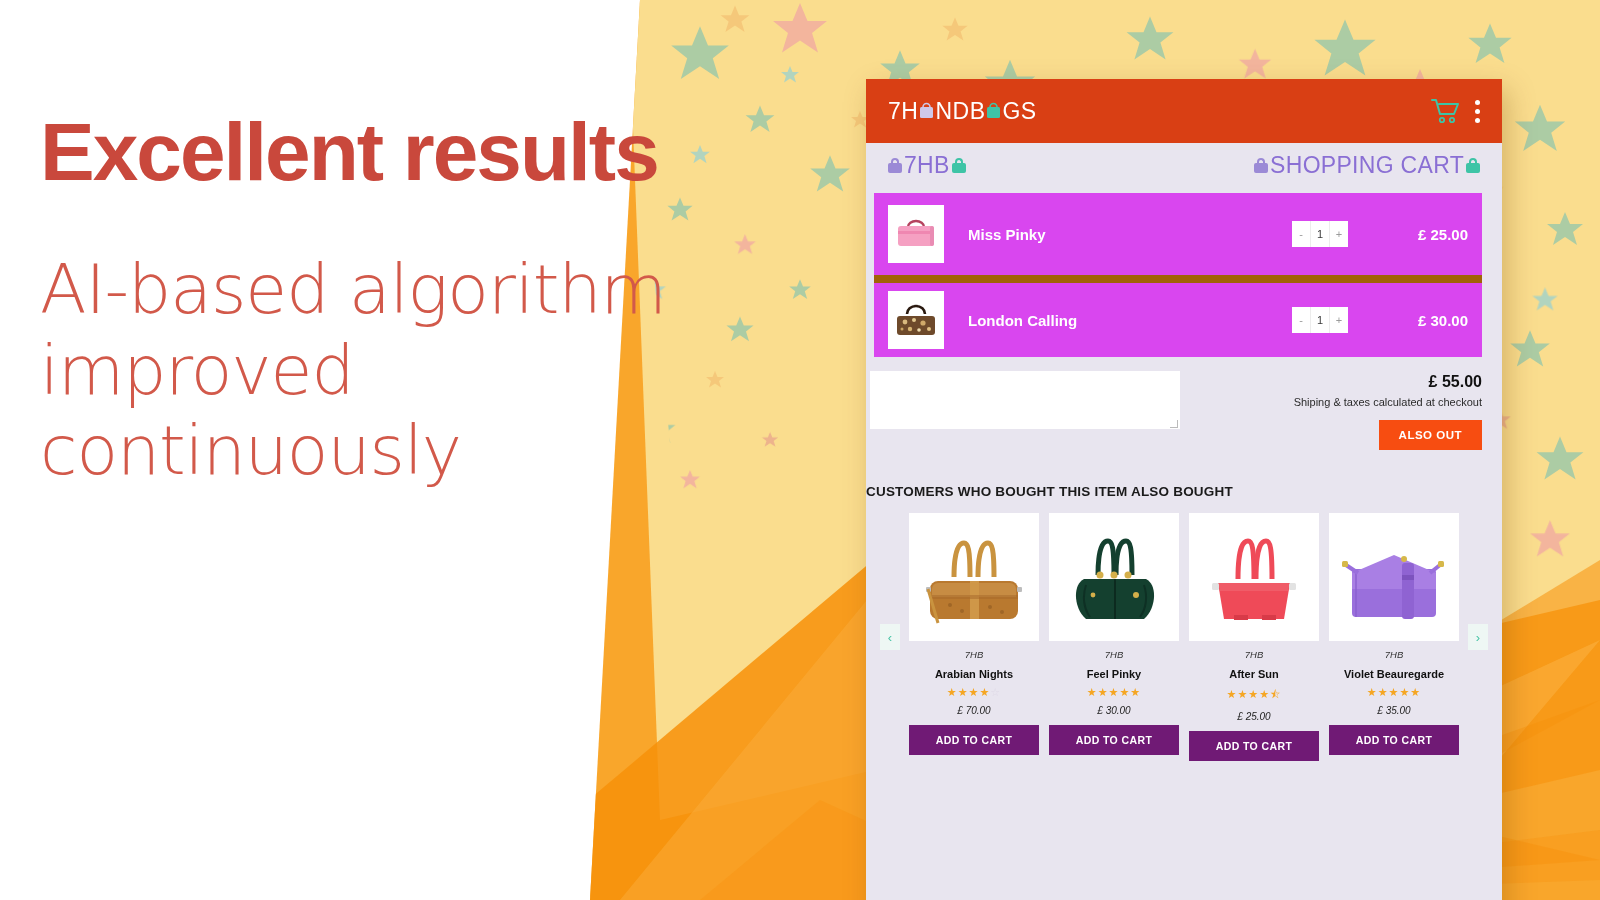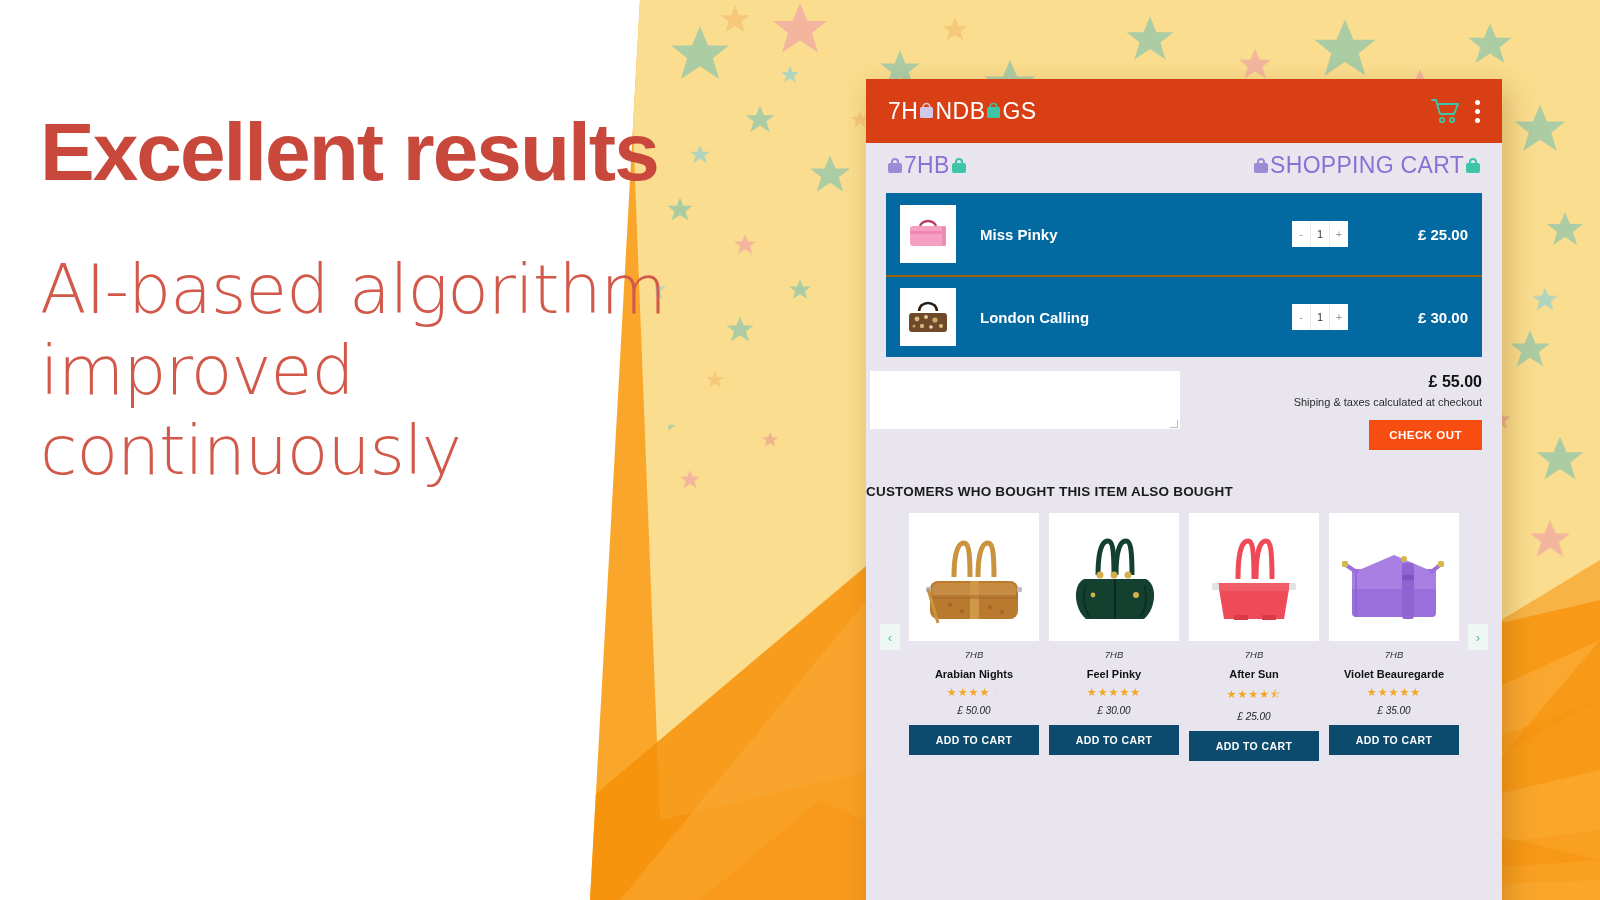--- a/index.html
+++ b/index.html
@@ -74,26 +74,26 @@
   .minibag { display:inline-block; width:14px; height:15px; position:relative; margin:0 2px; }
   .minibag .body { position:absolute; left:0; bottom:0; width:14px; height:10px; border-radius:2px; }
   .minibag .handle {
     position:absolute; left:3px; top:0; width:8px; height:7px;
     border:2px solid currentColor; border-bottom:none; border-radius:5px 5px 0 0;
   }
   .bag-purple .body { background:#9b8ad6; } .bag-purple { color:#9b8ad6; }
   .bag-teal .body { background:#3ec4a6; } .bag-teal { color:#3ec4a6; }
 
   
-  .cart-list { margin:6px 20px 0 20px; background:#0369a1; }
+  .cart-list { margin:6px 20px 0 8px; background:#d946ef; }
   .cart-row {
     display:flex; align-items:center; height:82px; padding:0 14px;
     position:relative;
   }
-  .cart-row + .cart-row { border-top:2px solid #a16207; }
+  .cart-row + .cart-row { border-top:8px solid #a16207; }
   .thumb {
     width:56px; height:58px; background:#fff;
     display:flex; align-items:center; justify-content:center;
     flex:0 0 auto;
   }
   .item-name {
     color:#ffffff; font-weight:bold; font-size:15px;
     margin-left:24px; flex:1 1 auto;
   }
   .stepper {
@@ -151,21 +151,21 @@
     display:flex; align-items:flex-end; justify-content:center;
     padding-bottom:6px;
   }
   .brand { font-size:9.5px; font-style:italic; color:#333; margin-top:8px; }
   .pname { font-size:11px; font-weight:bold; color:#111; margin-top:8px; }
   .stars { margin-top:6px; font-size:11px; color:#f5a623; letter-spacing:1px; }
   .stars .off { color:#ded8e6; }
   .price { font-size:10px; font-style:italic; color:#222; margin-top:6px; }
   .atc {
     display:block; width:100%; margin-top:9px;
-    background:#0c4a6e; color:#fff; border:none;
+    background:#701a75; color:#fff; border:none;
     font-size:10.5px; font-weight:bold; letter-spacing:0.4px;
     padding:9px 0; cursor:pointer;
   }
 </style>
 </head>
 <body>
 
 <svg id="bg" width="1600" height="900" viewBox="0 0 1600 900">
   <defs>
     <clipPath id="cream-clip">
@@ -367,21 +367,21 @@
     </div>
   </div>
 
   <div class="totals-wrap">
     <div class="note-box">
       <span class="grip"></span>
     </div>
     <div class="totals">
       <div class="grand">£ 55.00</div>
       <div class="ship-note">Shiping &amp; taxes calculated at checkout</div>
-      <button class="checkout-btn">CHECK OUT</button>
+      <button class="checkout-btn">ALSO OUT</button>
     </div>
   </div>
 
   <div class="rec-title">CUSTOMERS WHO BOUGHT THIS ITEM ALSO BOUGHT</div>
 
   <div class="carousel">
     <div class="arrow">‹</div>
 
     <div class="cards">
 
@@ -399,21 +399,21 @@
             <circle cx="70" cy="82" r="2" fill="#8f5a22" opacity="0.6"></circle>
             <circle cx="82" cy="87" r="2" fill="#8f5a22" opacity="0.6"></circle>
             <rect x="6" y="62" width="5" height="5" rx="1" fill="#bdbdbd"></rect>
             <rect x="97" y="62" width="5" height="5" rx="1" fill="#bdbdbd"></rect>
             <path d="M8 64 L18 98" stroke="#c9933f" stroke-width="3" fill="none"></path>
           </svg>
         </div>
         <div class="brand">7HB</div>
         <div class="pname">Arabian Nights</div>
         <div class="stars">★★★★<span class="off">☆</span></div>
-        <div class="price">£ 50.00</div>
+        <div class="price">£ 70.00</div>
         <button class="atc">ADD TO CART</button>
       </div>
 
       <div class="card">
         <div class="card-img">
           <svg width="108" height="110" viewBox="0 0 108 110">
             <path d="M38 50 C38 20 44 16 48 16 C52 16 54 22 54 50" fill="none" stroke="#14402f" stroke-width="5"></path>
             <path d="M56 50 C56 20 62 16 66 16 C70 16 72 22 72 50" fill="none" stroke="#14402f" stroke-width="5"></path>
             <circle cx="40" cy="50" r="3.5" fill="#d4af4a"></circle>
             <circle cx="54" cy="50" r="3.5" fill="#d4af4a"></circle>

